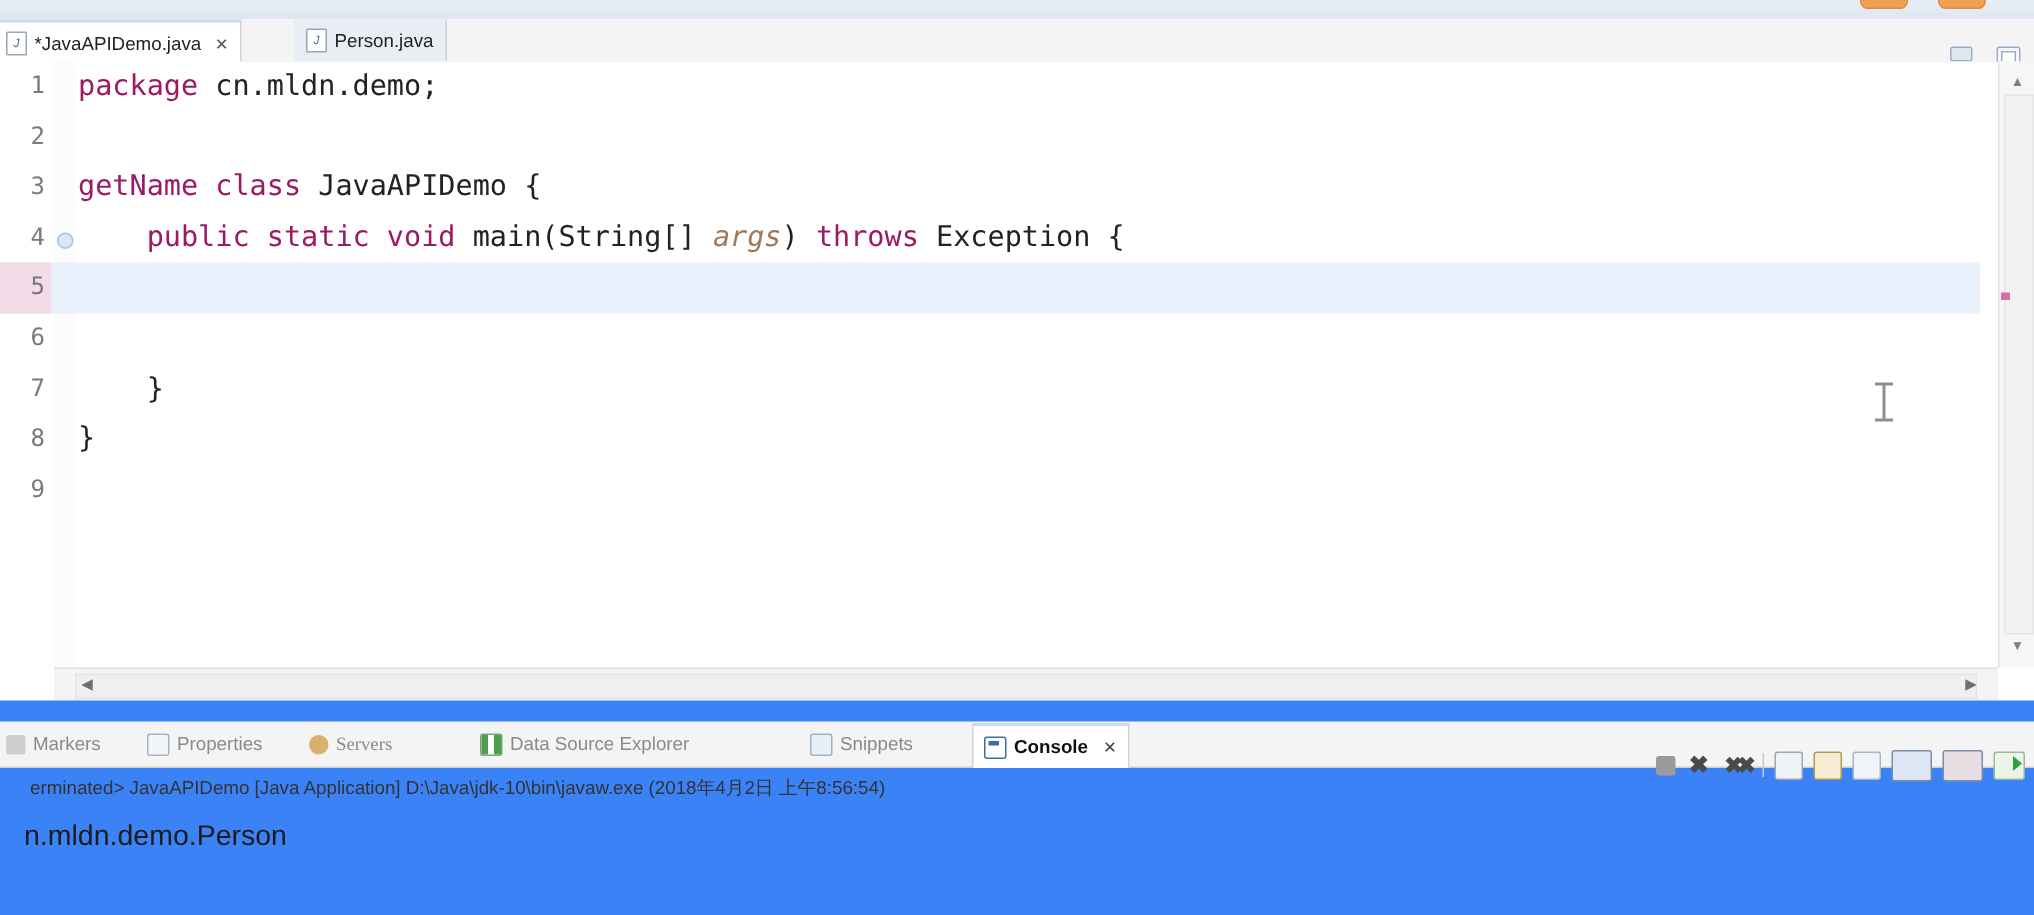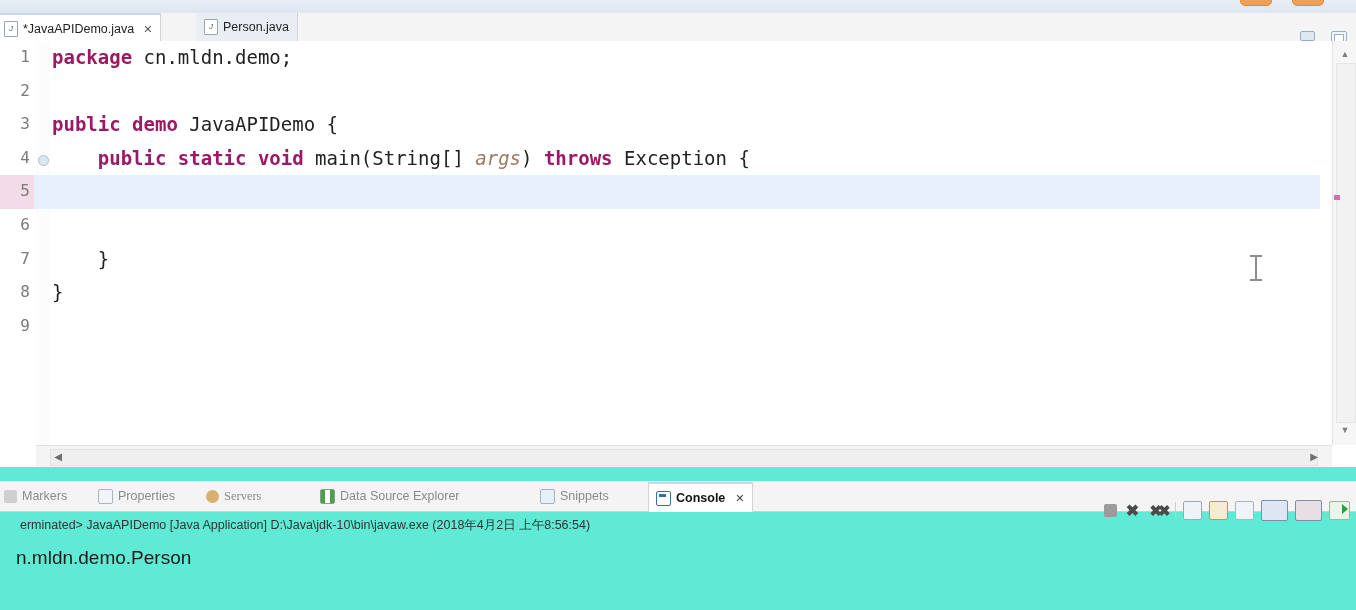--- a/index.html
+++ b/index.html
@@ -53,21 +53,21 @@
   .line.cur .lnum-cell{background:#f3dbe8;}
 
   .lnum-cell{position:absolute;left:0;top:0;width:34px;height:33.6px;}
   .lnum{position:absolute;right:4px;top:6px;font-family:"DejaVu Sans Mono",monospace;
     font-size:16px;color:#7a7a7a;}
   .fold{position:absolute;left:38px;top:13px;width:9px;height:9px;border-radius:50%;
     border:1px solid #a9c0d8;background:#dbe7f3;}
   .code{position:absolute;left:52px;top:4px;font-family:"DejaVu Sans Mono",monospace;
     font-size:19px;line-height:25px;white-space:pre;color:#222222;letter-spacing:0px;}
 
-  .kw{color:#9c1a63;font-weight:bold;}
+  .kw{color:#9c1a63;font-weight:normal;}
   .str{color:#3b4ed8;}
   .cmt{color:#8fb89a;}
   .ital{font-style:italic;color:#222;}
   .fld{font-style:italic;color:#2b2bc4;font-weight:bold;}
   .par{color:#9d7a5e;font-style:italic;}
   .cn-cmt{color:#93bb9e;font-family:"DejaVu Sans",sans-serif;font-size:14px;}
 
   .caret{display:inline-block;width:2px;height:21px;background:#222;
     vertical-align:-4px;margin-left:8px;}
 
@@ -85,21 +85,21 @@
   
   .hscroll{position:absolute;left:36px;top:445px;width:1296px;height:22px;
     background:#f4f4f4;border-top:1px solid #e0e0e0;}
   .hs-track{position:absolute;left:14px;top:3px;right:14px;height:15px;
     background:#efefef;border:1px solid #e4e4e4;}
   .hs-arrow{position:absolute;top:4px;width:12px;height:14px;color:#6e6e6e;
     font-size:10px;text-align:center;line-height:14px;}
   .hs-l{left:16px;} .hs-r{right:12px;}
 
   
-  .bottom{position:absolute;left:0;top:467px;width:1356px;height:143px;background:#5eead4;}
+  .bottom{position:absolute;left:0;top:467px;width:1356px;height:143px;background:#3b82f6;}
   .btabbar{position:absolute;left:0;top:14px;width:1356px;height:30px;
     background:#f4f4f4;border-bottom:1px solid #cfcfcf;}
   .btab{position:absolute;top:1px;height:28px;display:flex;align-items:center;gap:5px;
     font-size:12.5px;color:#8a8a8a;white-space:nowrap;}
   .btab.active{color:#111;font-weight:bold;background:#ffffff;
     border-top:2px solid #c8d8ee;border-left:1px solid #d4d4d4;
     border-right:1px solid #d4d4d4;padding:0 7px;}
   .bic{display:inline-block;width:13px;height:13px;border-radius:2px;}
   .bic.markers{background:#cfcfcf;}
   .bic.props{border:1px solid #a8b4c2;background:#f1f4f8;}
@@ -180,21 +180,21 @@
         <div class="line" style="top: 33.6px;">
           <div class="lnum-cell">
             <span class="lnum">2</span>
           </div>
           <div class="code"></div>
         </div>
         <div class="line" style="top: 67.2px;">
           <div class="lnum-cell">
             <span class="lnum">3</span>
           </div>
-          <div class="code"><span class="kw">public demo</span> JavaAPIDemo {</div>
+          <div class="code"><span class="kw">getName class</span> JavaAPIDemo {</div>
         </div>
         <div class="line" style="top: 100.8px;">
           <div class="lnum-cell">
             <span class="lnum">4</span>
           </div>
           <div class="fold"></div>
           <div class="code">    <span class="kw">public static void</span> main(String[] <span class="par">args</span>) <span class="kw">throws</span> Exception {</div>
         </div>
         <div class="line cur" style="top: 134.4px;">
           <div class="lnum-cell">

